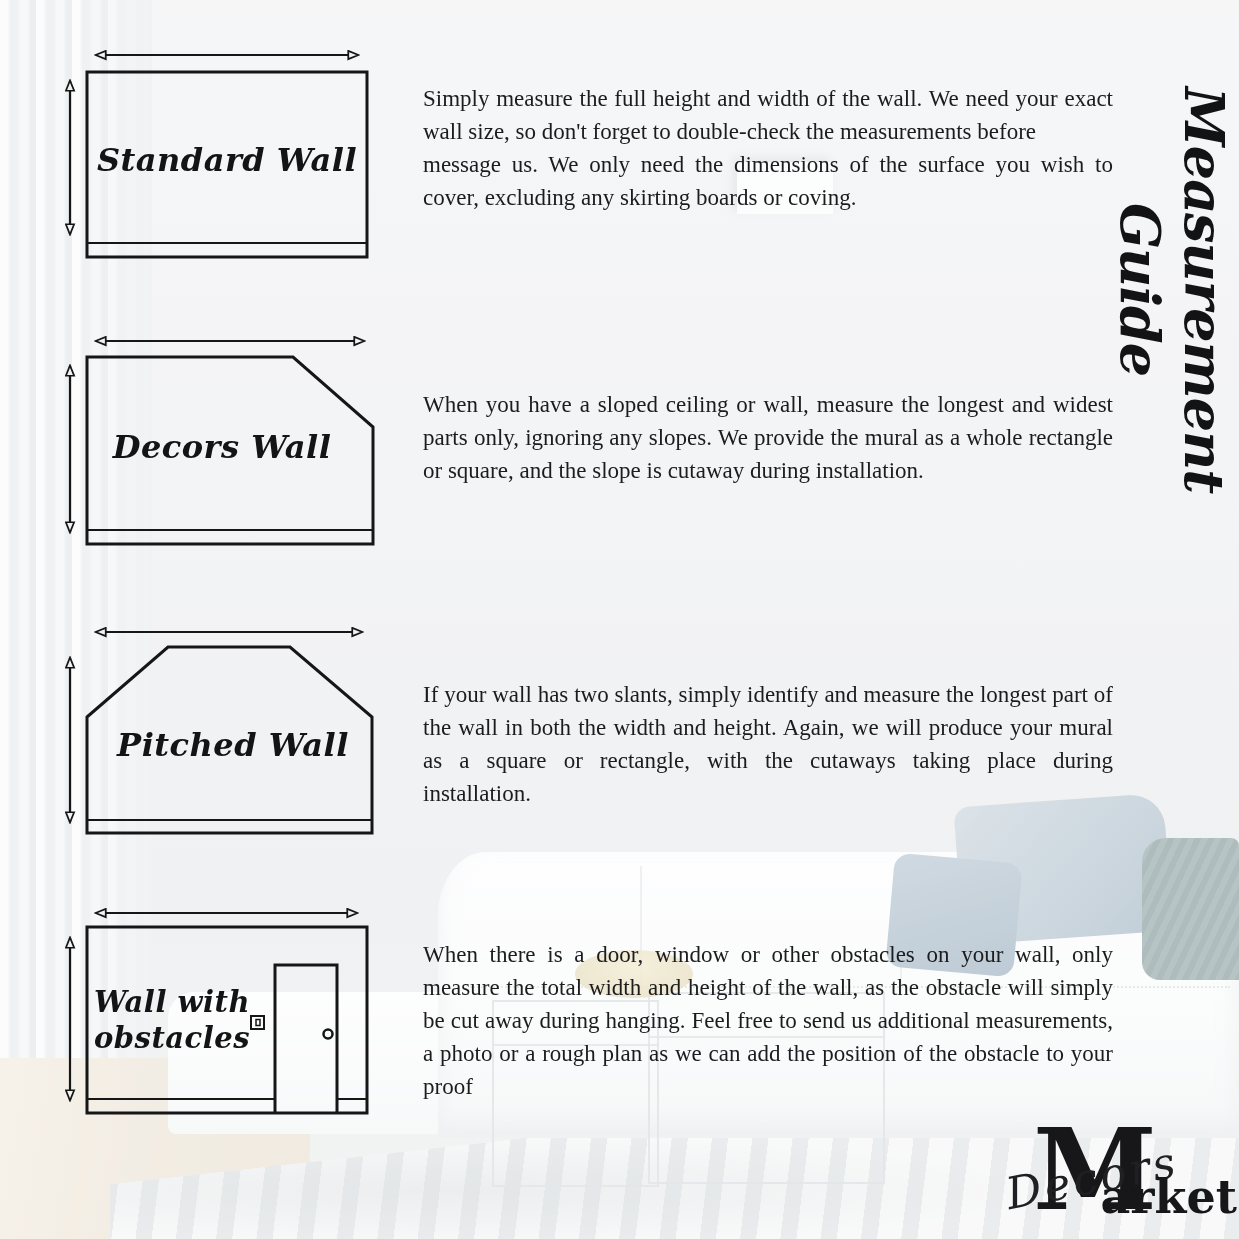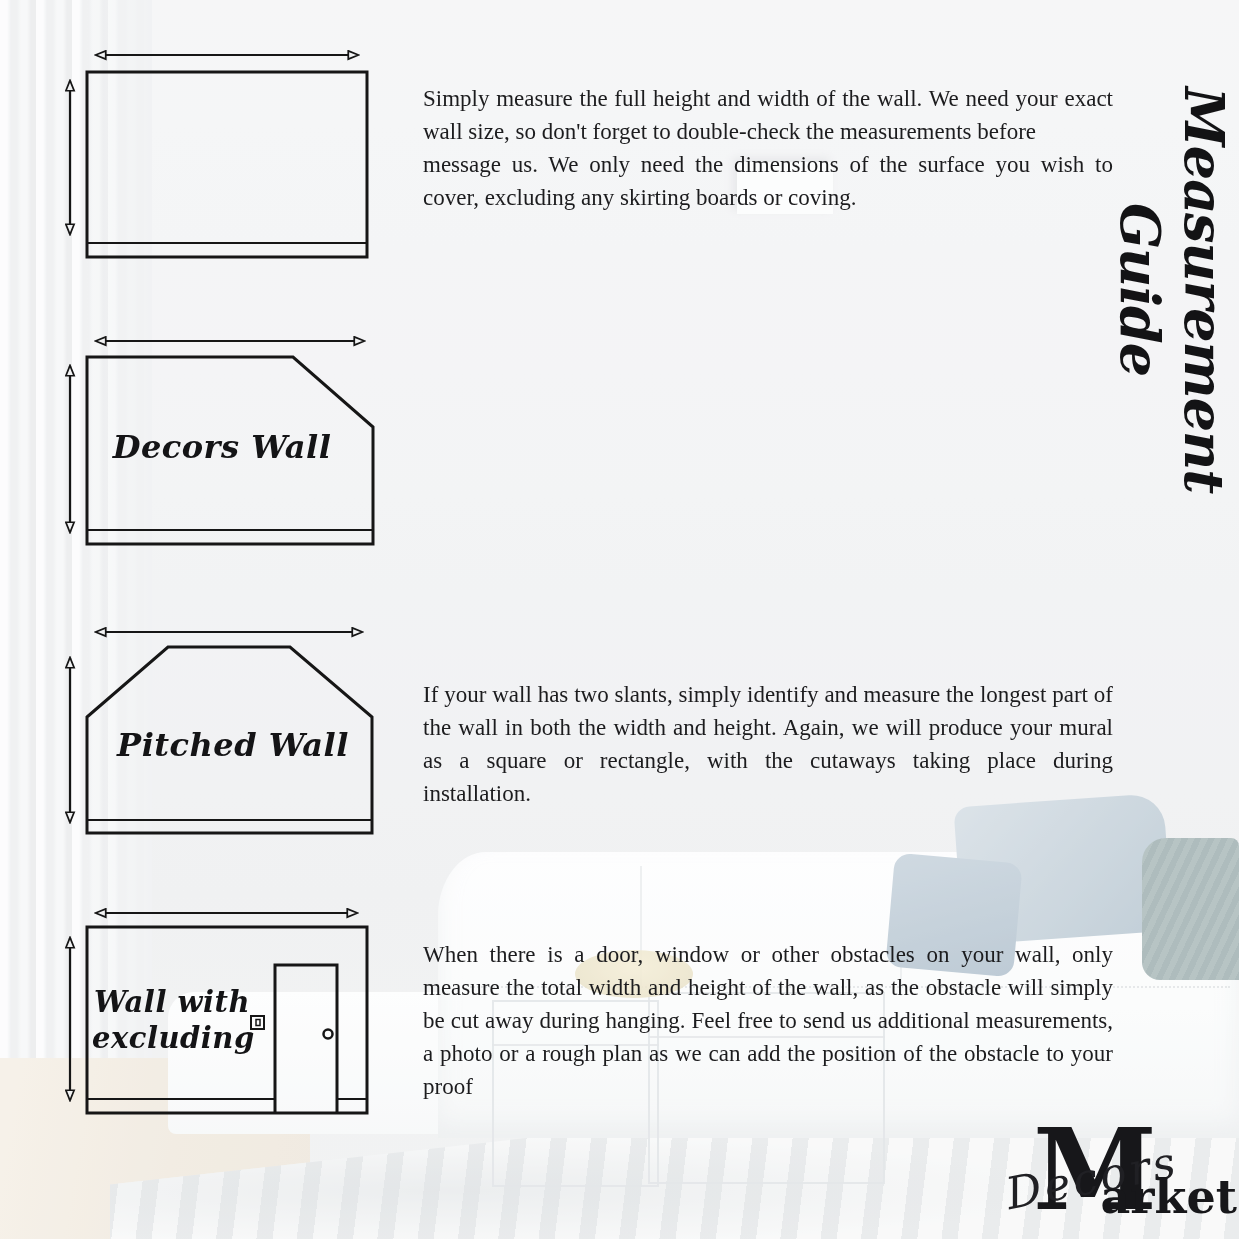--- a/index.html
+++ b/index.html
@@ -162,26 +162,28 @@
       <path d="M87,927 H367 V1113 H87 Z" stroke-width="3"></path>
       <line x1="87" y1="1099" x2="275" y2="1099" stroke-width="2"></line>
       <line x1="337" y1="1099" x2="367" y2="1099" stroke-width="2"></line>
       <path d="M275,1113 V965 H337 V1113" stroke-width="3"></path>
       <circle cx="328" cy="1034" r="4.5" stroke-width="2.5"></circle>
       <rect x="251" y="1016" width="13" height="13" stroke-width="2"></rect>
       <rect x="256" y="1019.5" width="4" height="6" stroke-width="1.5"></rect>
     </g>
   </svg>
 
+  <div class="wall-label ink" style="left:227px;top:160px;">Standard Wall</div>
   <div class="wall-label ink" style="left:222px;top:447px;">Decors Wall</div>
   <div class="wall-label ink" style="left:233px;top:745px;">Pitched Wall</div>
-  <div class="wall-label two-line ink" style="left:172px;top:1020px;">Wall with excluding</div>
+  <div class="wall-label two-line ink" style="left:172px;top:1020px;">Wall with obstacles</div>
 
   <div class="para" style="top:82px;">Simply measure the full height and width of the wall. We need your exact wall size, so don't forget to double-check the measurements before
 message us. We only need the dimensions of the surface you wish to cover, excluding any skirting boards or coving.</div>
+  <div class="para" style="top:388px;">When you have a sloped ceiling or wall, measure the longest and widest parts only, ignoring any slopes. We provide the mural as a whole rectangle or square, and the slope is cutaway during installation.</div>
   <div class="para" style="top:938px;">When there is a door, window or other obstacles on your wall, only measure the total width and height of the wall, as the obstacle will simply be cut away during hanging. Feel free to send us additional measurements, a photo or a rough plan as we can add the position of the obstacle to your proof</div>
   <div class="para" style="top:678px;">If your wall has two slants, simply identify and measure the longest part of the wall in both the width and height. Again, we will produce your mural as a square or rectangle, with the cutaways taking place during installation.</div>
 
   <div class="vertical-title">Measurement Guide</div>
 
   <div class="layer logo">
     <div class="logo-m">M</div>
     <div class="logo-script">Decors</div>
     <div class="logo-suffix">arket</div>
   </div>

